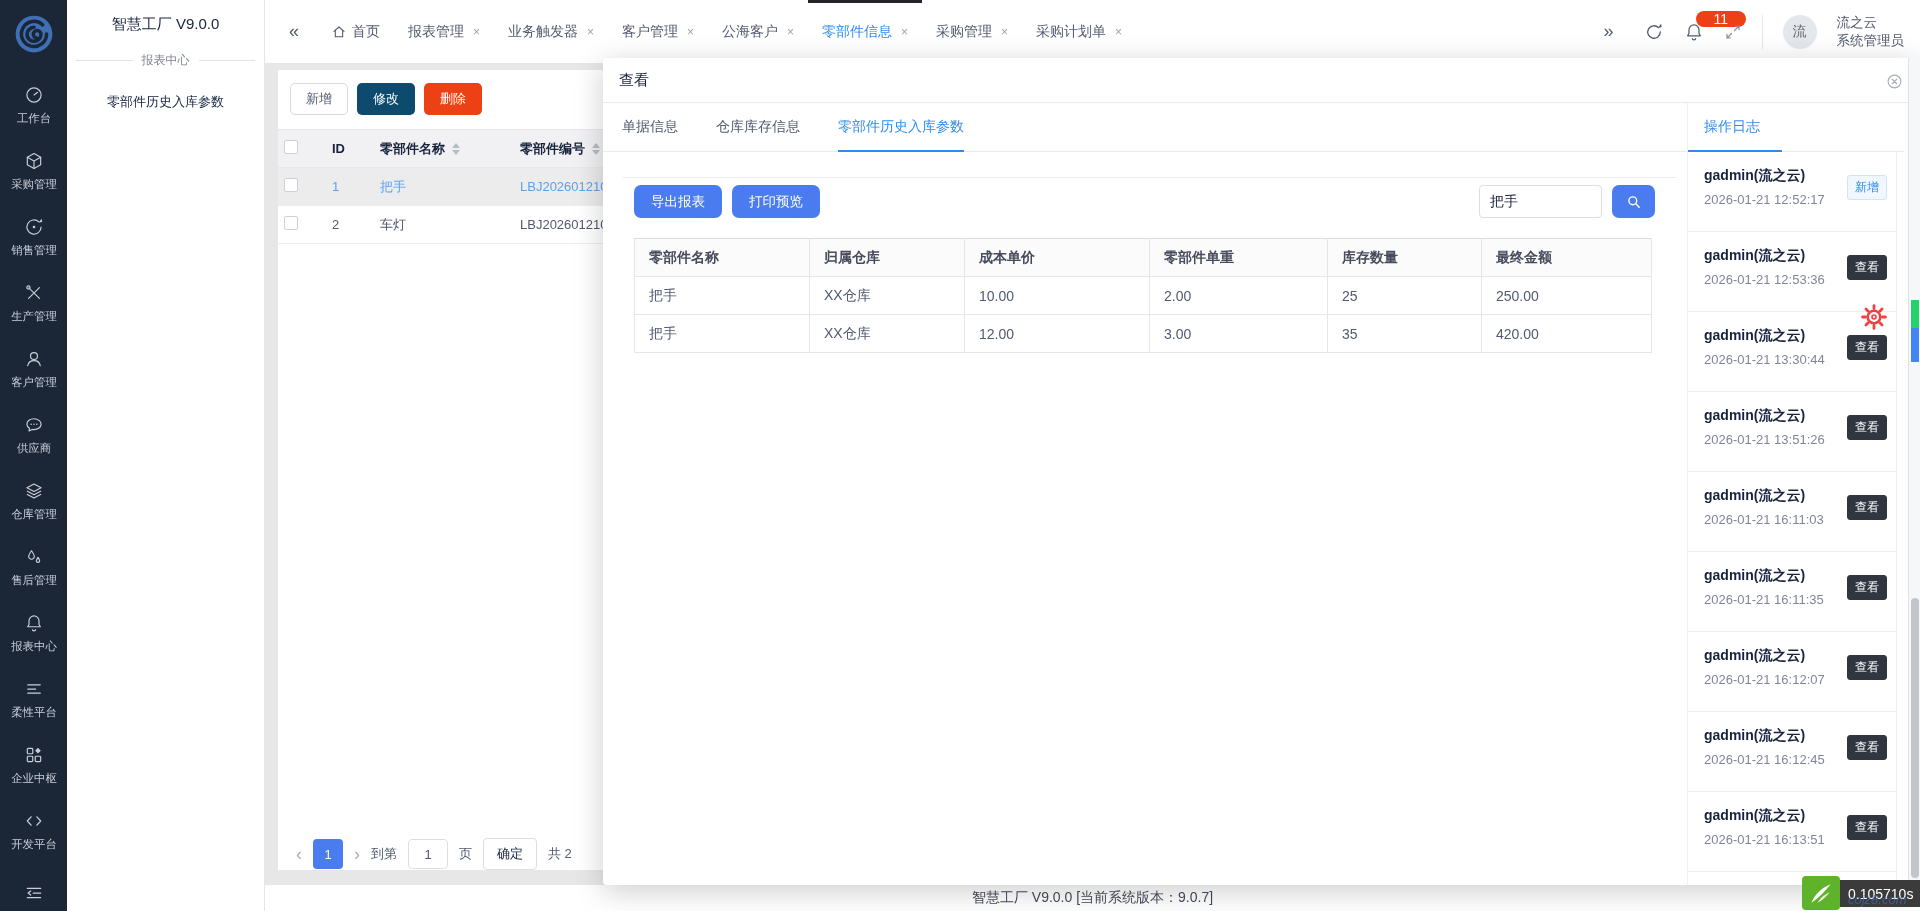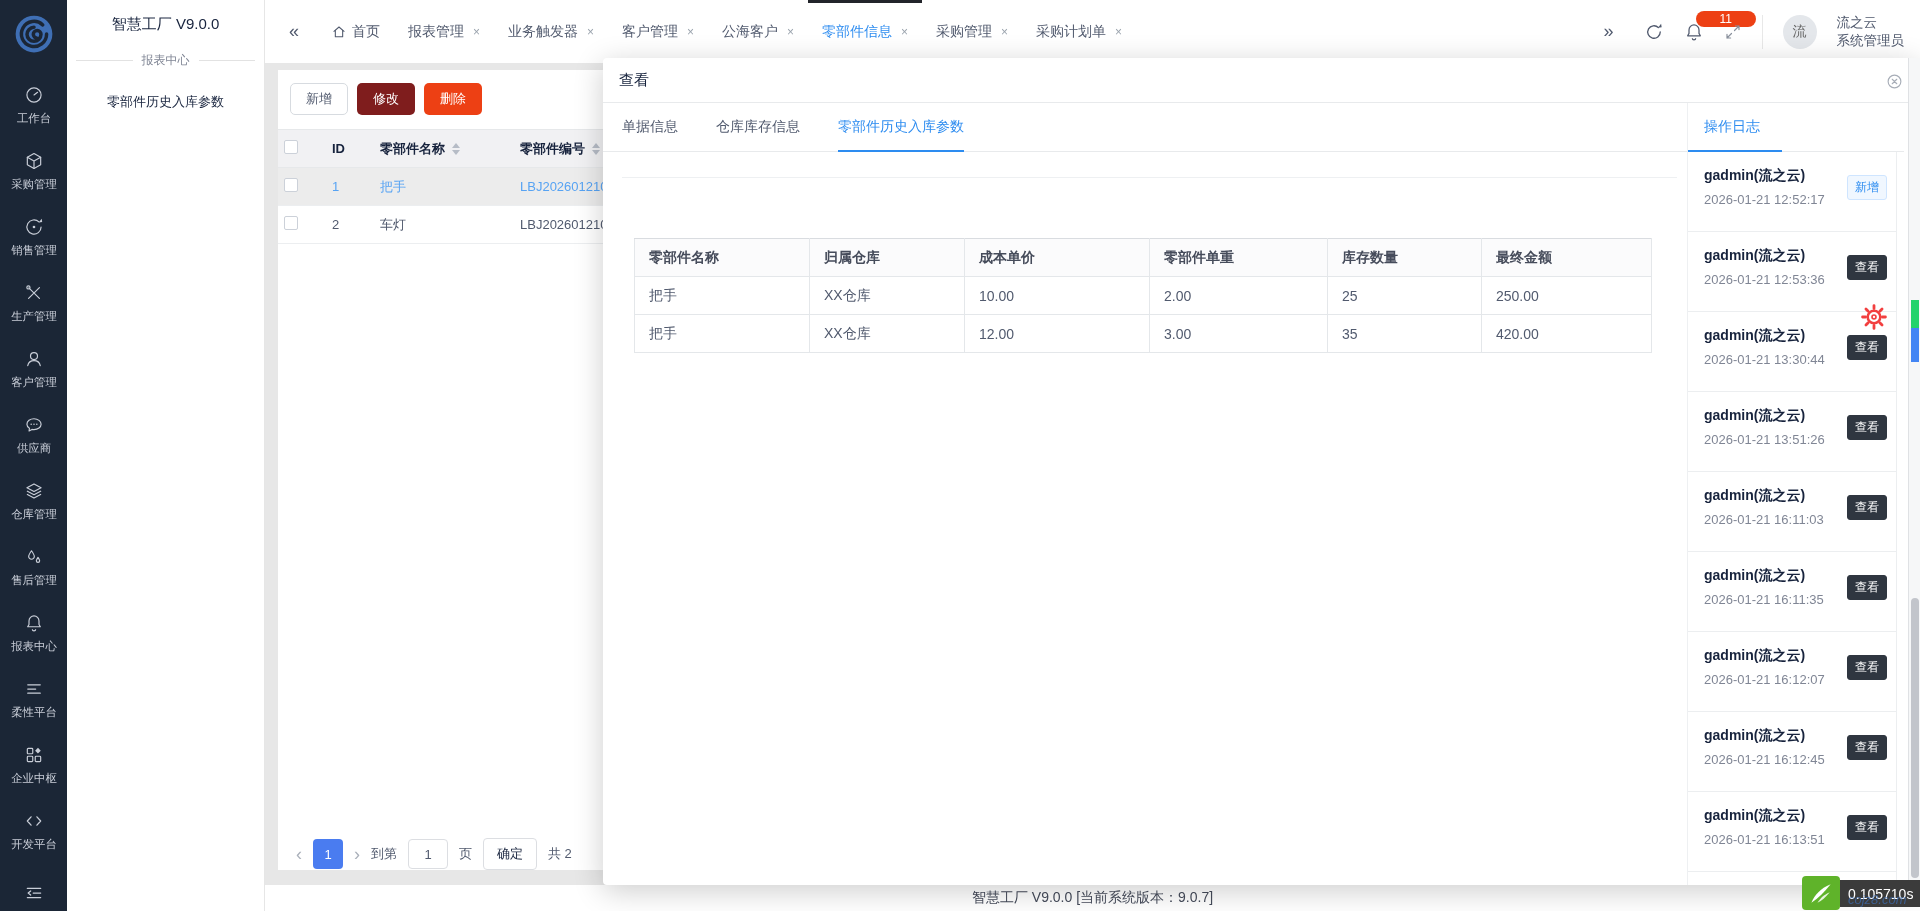--- a/index.html
+++ b/index.html
@@ -32,34 +32,34 @@
   .tb-chev.right::before{content:"\00BB";}
   .tabs{display:flex;align-items:stretch;height:63px;margin-left:8px;}
   .tab{position:relative;display:flex;align-items:center;padding:0 14px;font-size:14px;color:#515a6e;cursor:pointer;gap:9px;}
   .tab .tab-x{font-size:12px;color:#9aa3ad;cursor:pointer;}
   .tab .tab-x::before{content:"\00D7";}
   .tab.active{color:#2d8cf0;}
   .tab.active::before{content:"";position:absolute;left:0;top:0;right:0;height:3px;background:#22242a;}
   .tab.home{gap:5px;align-items:center;}
   .tb-right{margin-left:auto;display:flex;align-items:center;gap:20px;}
   .tb-ico{position:relative;cursor:pointer;display:flex;align-items:center;}
-  .tb-badge{position:absolute;left:12px;top:-11px;background:#ed4014;color:#fff;font-size:12px;
-            padding:1px 24px;border-radius:9px;line-height:14px;}
+  .tb-badge{position:absolute;left:12px;top:-11px;background:#ed4014;color:#fff;font-size:14px;
+            padding:1px 18px;border-radius:9px;line-height:14px;}
   .tb-divider{width:1px;height:34px;background:#e8e8e8;}
   .avatar{width:34px;height:34px;border-radius:50%;background:#e4e7eb;color:#666;display:flex;
           align-items:center;justify-content:center;font-size:14px;cursor:pointer;}
   .userbox{font-size:13.5px;color:#515a6e;line-height:1.3;cursor:pointer;}
 
   
   .page-card{position:absolute;left:278px;top:70px;width:1640px;height:800px;background:#fff;overflow:hidden;}
   .btn-row{display:flex;gap:9px;padding:13px 0 0 12px;}
   .btn{height:32px;padding:0 15px;border-radius:5px;font-size:13px;display:flex;align-items:center;
        border:1px solid transparent;cursor:pointer;font-family:inherit;}
   .btn.plain{background:#fff;border-color:#d7dbe0;color:#515a6e;}
-  .btn.blue{background:#7f1d1d;color:#fff;}
+  .btn.blue{background:#0c4a6e;color:#fff;}
   .btn.red{background:#ed4014;color:#fff;}
   table.bg-table{margin-top:14px;border-collapse:collapse;width:1200px;font-size:13px;table-layout:fixed;}
   table.bg-table th,table.bg-table td{height:38px;text-align:left;padding:0 6px;font-weight:normal;}
   table.bg-table thead tr{background:#f1f1f3;border-top:1px solid #e6e8ea;border-bottom:1px solid #e6e8ea;}
   table.bg-table thead th{color:#17233d;font-weight:bold;}
   table.bg-table tbody tr{border-bottom:1px solid #eceef0;}
   tr.sel{background:#ececec;}
   tr.sel td{color:#57a3f3;}
   .chk{display:inline-block;width:14px;height:14px;border:1px solid #ccd1d9;border-radius:2px;background:#fff;cursor:pointer;}
   .caret{display:inline-flex;flex-direction:column;gap:2px;margin-left:7px;vertical-align:middle;}
@@ -423,20 +423,34 @@
     </span>
 
     <div class="modal-tabs">
       <div class="m-tab">单据信息</div>
       <div class="m-tab">仓库库存信息</div>
       <div class="m-tab active">零部件历史入库参数</div>
     </div>
 
     <div class="pane-line"></div>
 
+    <div class="m-toolbar">
+      <button class="m-btn">导出报表</button>
+      <button class="m-btn">打印预览</button>
+      <span class="m-spacer"></span>
+      <input class="m-search" value="把手" style="">
+      <button class="m-search-btn">
+        <span>
+            <svg width="17" height="17" viewBox="0 0 24 24" fill="none" stroke="#fff" stroke-width="2" stroke-linecap="round">
+              <circle cx="11" cy="11" r="5.5"></circle>
+              <path d="M15.6 15.6L20 20"></path>
+            </svg>
+          </span>
+      </button>
+    </div>
 
     <table class="m-table">
       <colgroup>
           <col style="width:175px">
           <col style="width:155px">
           <col style="width:185px">
           <col style="width:178px">
           <col style="width:154px">
           <col style="width:170px">
         </colgroup>

